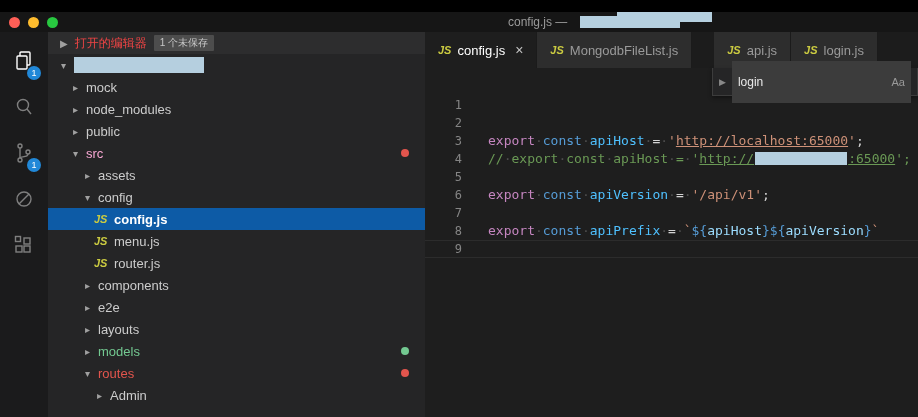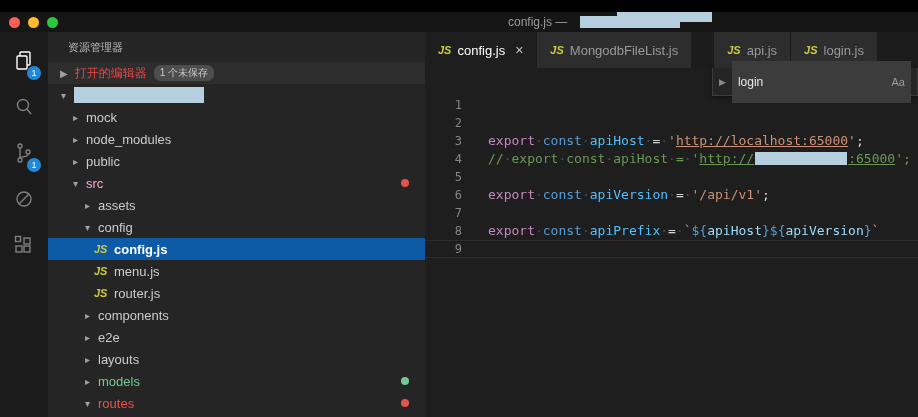--- a/index.html
+++ b/index.html
@@ -26,21 +26,21 @@
   .fillbg{fill:#1b1b1c;}
   .act-badge{position:absolute;right:7px;top:26px;min-width:14px;height:14px;border-radius:8px;
              background:#2188d8;color:#fff;font-size:9px;display:flex;align-items:center;justify-content:center;}
 
   
   .sidebar{width:377px;background:#252526;flex-shrink:0;color:#cccccc;font-size:13px;position:relative;overflow:hidden;}
   .sidebar-header{height:30px;display:flex;align-items:center;padding-left:20px;font-size:11px;color:#b8b8b8;}
   .open-editors{height:22px;display:flex;align-items:center;gap:7px;background:#2d2d2e;padding-left:12px;}
   .oe-chevron{color:#a0a0a0;font-size:10px;}
   .oe-label{font-size:12px;color:#ef4444;}
-  .oe-badge{background:#4d4d4d;color:#c8c8c8;font-size:10px;padding:1px 6px;border-radius:7px;}
+  .oe-badge{background:#4d4d4d;color:#c8c8c8;font-size:10px;padding:1px 6px;border-radius:1px;}
   .tree-row{position:relative;height:22px;display:flex;align-items:center;gap:5px;cursor:default;white-space:nowrap;}
   .tree-row.selected{background:#0d5ba6;}
   .tree-row.selected .tree-label{color:#ffffff !important;font-weight:bold;}
   .chevron{width:11px;font-size:10px;color:#a0a0a0;text-align:center;flex-shrink:0;}
   .js-icon{color:#cbcb41;font-size:11px;font-weight:bold;width:15px;flex-shrink:0;font-style:italic;}
   .tree-label{font-size:13px;}
   .redact-block{width:130px;height:16px;background:#b5cfdf;}
   .dot{position:absolute;right:16px;top:7px;width:8px;height:8px;border-radius:50%;}
 
   
@@ -125,21 +125,20 @@
           <span class="act-icon"><svg viewBox="0 0 24 24">
               <rect x="4" y="13" width="6" height="6"></rect>
               <rect x="12" y="13" width="6" height="6"></rect>
               <rect x="12" y="5" width="6" height="6"></rect>
               <rect x="3.5" y="3.5" width="5" height="5"></rect>
             </svg></span>
         </div>
       </div>
 
     <div class="sidebar">
-      <div class="sidebar-header">资源管理器</div>
       <div class="open-editors">
         <span class="oe-chevron">▶</span>
         <span class="oe-label">打开的编辑器</span>
         <span class="oe-badge">1 个未保存</span>
       </div>
       <div id="tree">
           <div class="tree-row" style="padding-left: 10px;">
             <span class="chevron">▾</span>
             <span class="redact-block"></span>
           </div>

